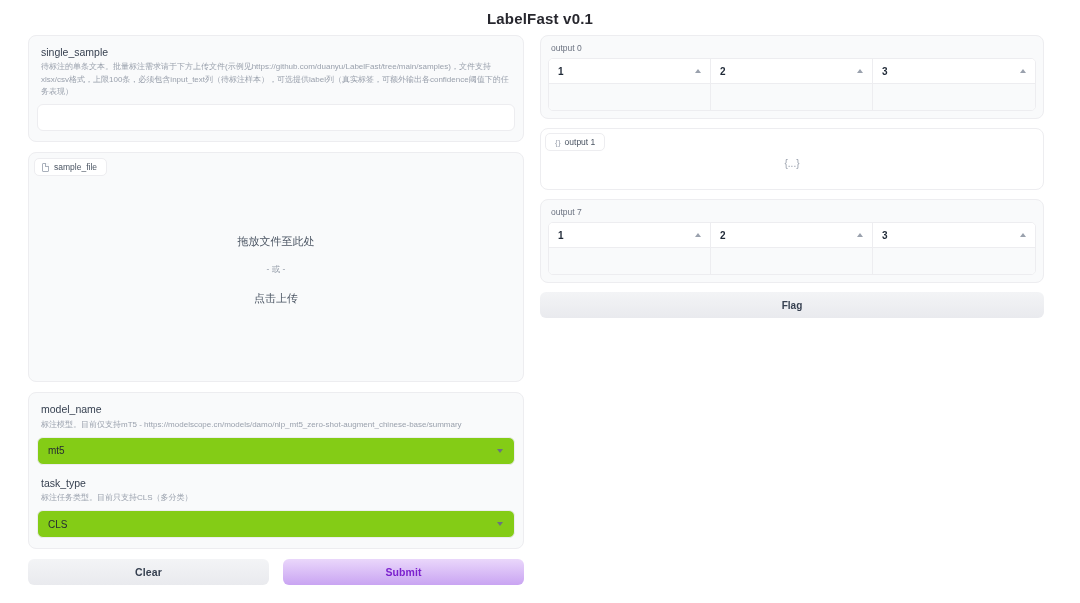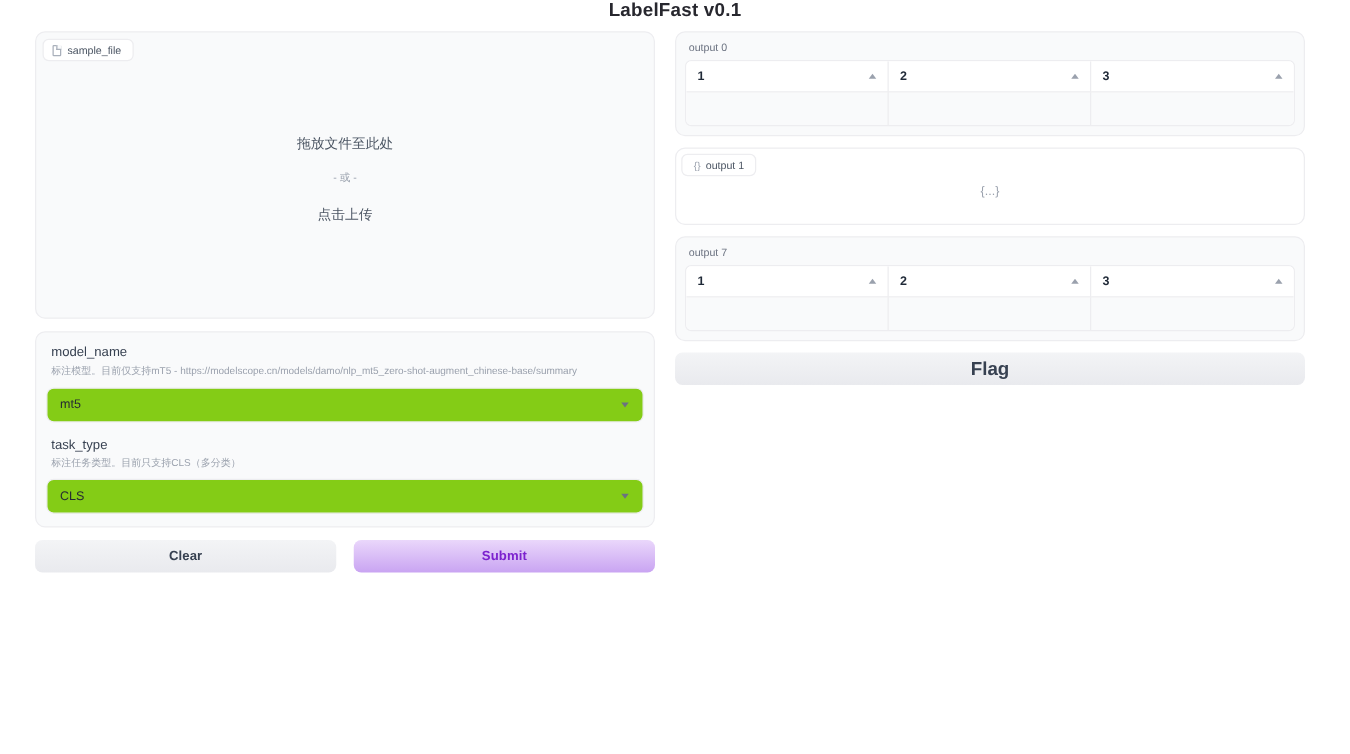--- a/index.html
+++ b/index.html
@@ -17,21 +17,21 @@
     width: 1080px;
     height: 603px;
   }
 
   
   .app-title {
     text-align: center;
     font-size: 15px;
     font-weight: bold;
     color: #27272e;
-    padding-top: 0;
+    padding-top: 10px;
     letter-spacing: 0.2px;
   }
 
   
   .columns {
     display: flex;
     gap: 16px;
     padding: 8px 28px 0 28px;
     align-items: flex-start;
   }
@@ -280,36 +280,43 @@
 
   .flag-btn {
     width: 100%;
     height: 26px;
     background: linear-gradient(180deg, #f3f4f6 0%, #e9eaee 100%);
     border: none;
     border-radius: 6px;
     display: flex;
     align-items: center;
     justify-content: center;
-    font-size: 15px;
+    font-size: 10px;
     font-weight: bold;
     color: #374151;
   }
 </style>
 </head>
 <body>
 
 <div id="app">
 
   <div class="app-title">LabelFast v0.1</div>
 
   <div class="columns">
 
     <div class="col-left">
 
+      <div class="panel">
+        <div class="field">
+          <div class="field-label">single_sample</div>
+          <div class="field-desc">待标注的单条文本。批量标注需求请于下方上传文件(示例见https://github.com/duanyu/LabelFast/tree/main/samples)，文件支持xlsx/csv格式，上限100条，必须包含input_text列（待标注样本），可选提供label列（真实标签，可额外输出各confidence阈值下的任务表现）</div>
+          <input class="text-input" type="text" placeholder="" style="">
+        </div>
+      </div>
 
       <div class="file-panel">
         <div class="file-tab">
           <span class="file-glyph"></span>
           <span>sample_file</span>
         </div>
         <div class="drop-area">
           <div class="drop-main">拖放文件至此处</div>
           <div class="drop-or">- 或 -</div>
           <div class="drop-click">点击上传</div>

